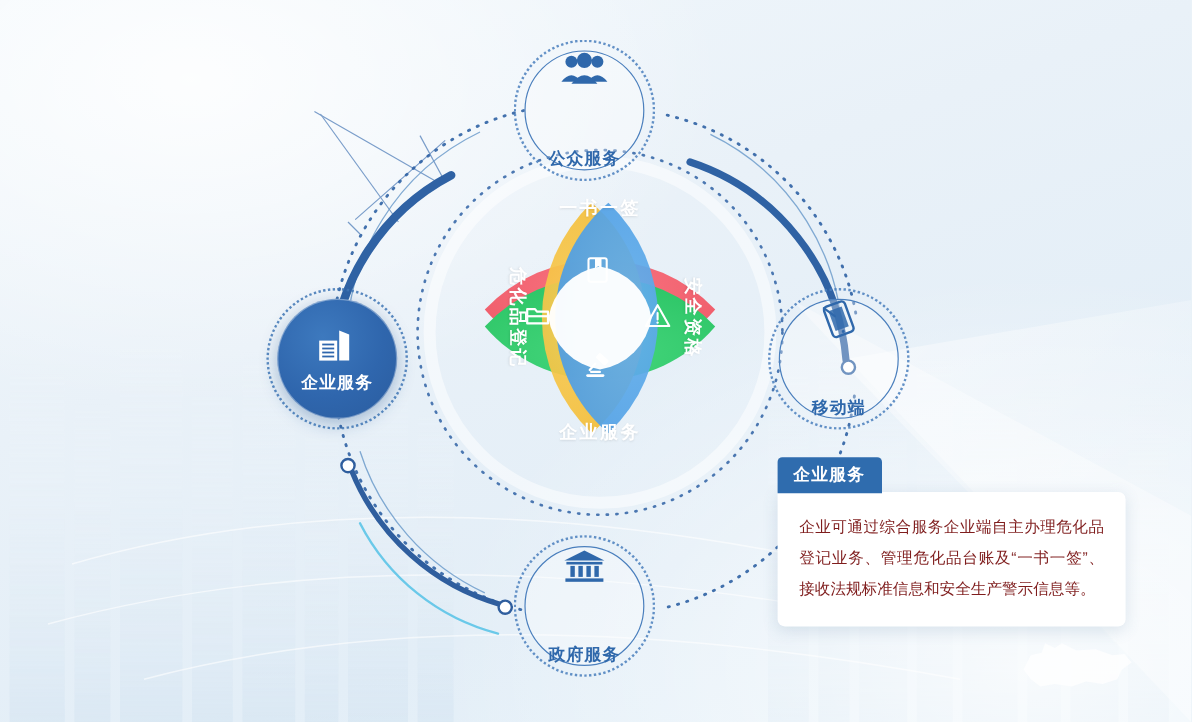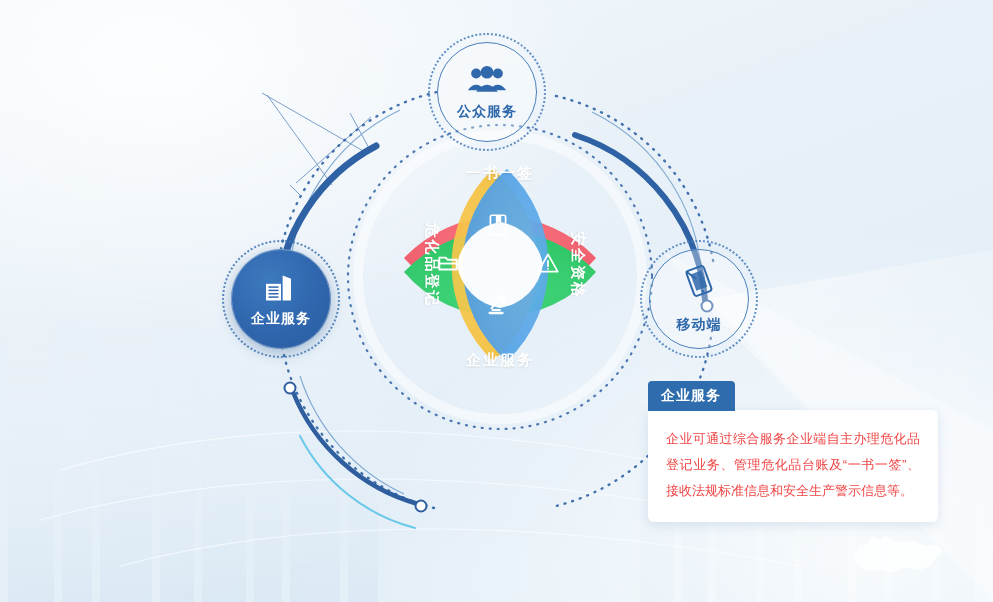--- a/index.html
+++ b/index.html
@@ -55,21 +55,21 @@
   }
   .node .ring-dots{
     position:absolute;left:-9px;top:-9px;right:-9px;bottom:-9px;border-radius:50%;
     border:2px dotted #4a7fbd;opacity:.85;
   }
   .node-label{
     font-size:14px;font-weight:bold;letter-spacing:1px;margin-top:5px;
     position:relative;z-index:2;
   }
   .node-icon{position:relative;z-index:2;width:40px;height:34px;display:block;}
-  .node.inactive{background:rgba(255,255,255,.32);}
+  .node.inactive{background:rgba(255,255,255,.32);justify-content:space-between;}
   .node.inactive .node-label{color:#2f68ab;}
   .node.active{
     background:radial-gradient(circle at 38% 32%, #3d79be 0%, #2f66ad 55%, #2a5c9e 100%);
     border:none;
     box-shadow:0 4px 14px rgba(30,80,140,.35);
   }
   .node.active .ring-solid{border-color:rgba(255,255,255,.35);}
   .node.active .ring-dots{border-color:#3f76b5;}
   .node.active .node-label{color:#ffffff;}
   .n-top{left:437px;top:42px;}
@@ -83,21 +83,21 @@
   .tt-head{
     display:inline-block;background:#2f6cae;color:#fff;
     font-size:14px;font-weight:bold;letter-spacing:1px;
     padding:6px 14px 6px 13px;border-radius:4px 4px 0 0;
     position:relative;z-index:3;
   }
   .tt-body{
     background:#ffffff;border-radius:0 6px 6px 6px;
     box-shadow:0 3px 12px rgba(70,110,150,.16);
     padding:16px 18px 18px 18px;margin-top:-1px;
-    font-size:13px;line-height:26px;color:#ef4444;
+    font-size:13px;line-height:26px;color:#7f1d1d;
     text-align:justify;
   }
   
   .map-blob{
     position:absolute;right:38px;bottom:18px;width:120px;height:56px;
     opacity:.85;
   }
   svg{display:block;overflow:visible;}
 </style>
 </head>
@@ -301,19 +301,35 @@
       <g transform="rotate(-20 24 19)">
         <rect x="13" y="3" width="22" height="32" rx="3.5" fill="none" stroke="#2f68ab" stroke-width="2.4"></rect>
         <rect x="17" y="8" width="14" height="21" fill="#2f68ab" opacity=".85"></rect>
         <circle cx="24" cy="32" r="1.5" fill="#2f68ab"></circle>
       </g>
       <path d="M9 8 L20 16" stroke="#2f68ab" stroke-width="2.2" fill="none" stroke-linecap="round"></path>
     </svg>
     <span class="node-label">移动端</span>
   </div>
 
+  <div class="node inactive n-bottom">
+    <span class="ring-dots"></span>
+    <span class="ring-solid"></span>
+    <svg class="node-icon" viewBox="0 0 48 38">
+      <path d="M24 3 L44 13 L4 13 Z" fill="#2f68ab"></path>
+      <rect x="6" y="14.5" width="36" height="2.6" fill="#2f68ab"></rect>
+      <g fill="#2f68ab">
+        <rect x="10" y="18.5" width="4.4" height="11"></rect>
+        <rect x="18" y="18.5" width="4.4" height="11"></rect>
+        <rect x="26" y="18.5" width="4.4" height="11"></rect>
+        <rect x="34" y="18.5" width="4.4" height="11"></rect>
+      </g>
+      <rect x="5" y="31" width="38" height="3.4" fill="#2f68ab"></rect>
+    </svg>
+    <span class="node-label">政府服务</span>
+  </div>
 
   <div class="tooltip">
     <div class="tt-head">企业服务</div>
     <div class="tt-body">企业可通过综合服务企业端自主办理危化品登记业务、管理危化品台账及“一书一签”、接收法规标准信息和安全生产警示信息等。</div>
   </div>
 
 </div>
 
 </body></html>

